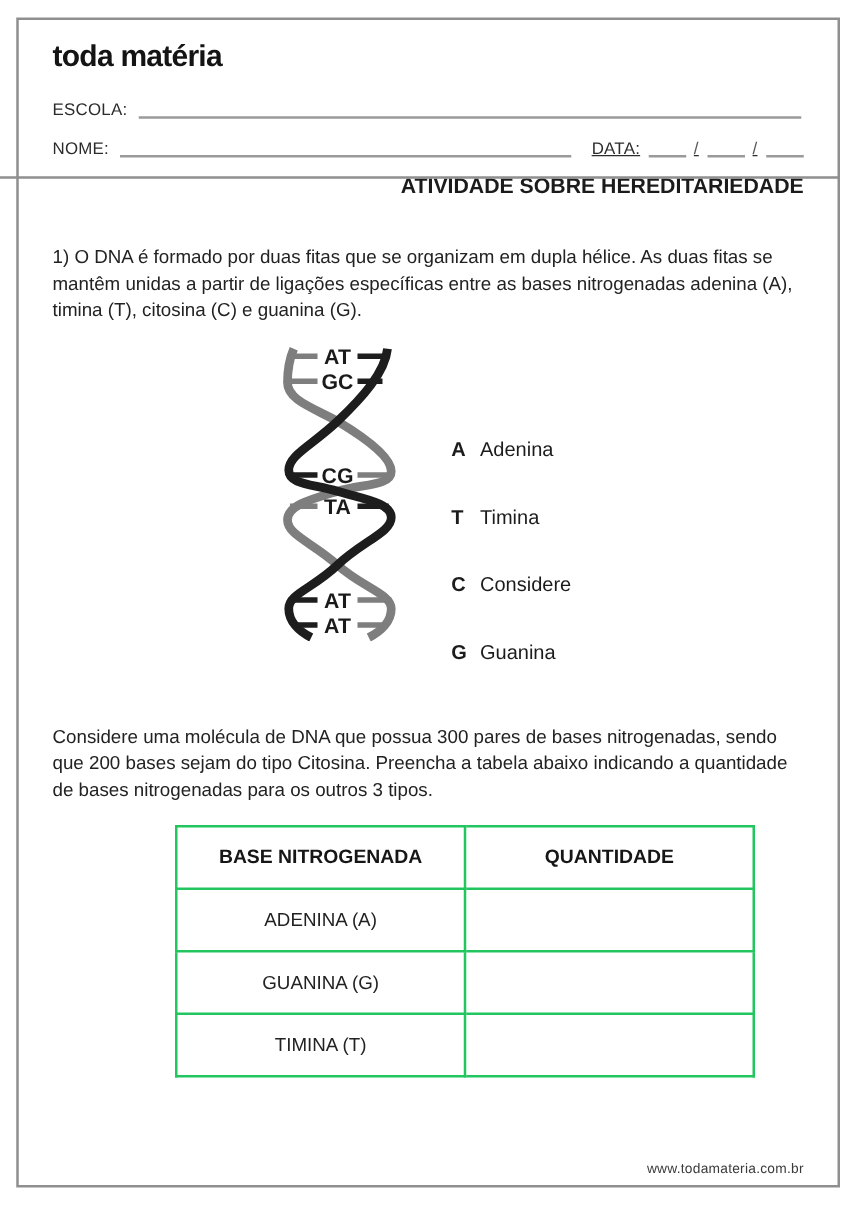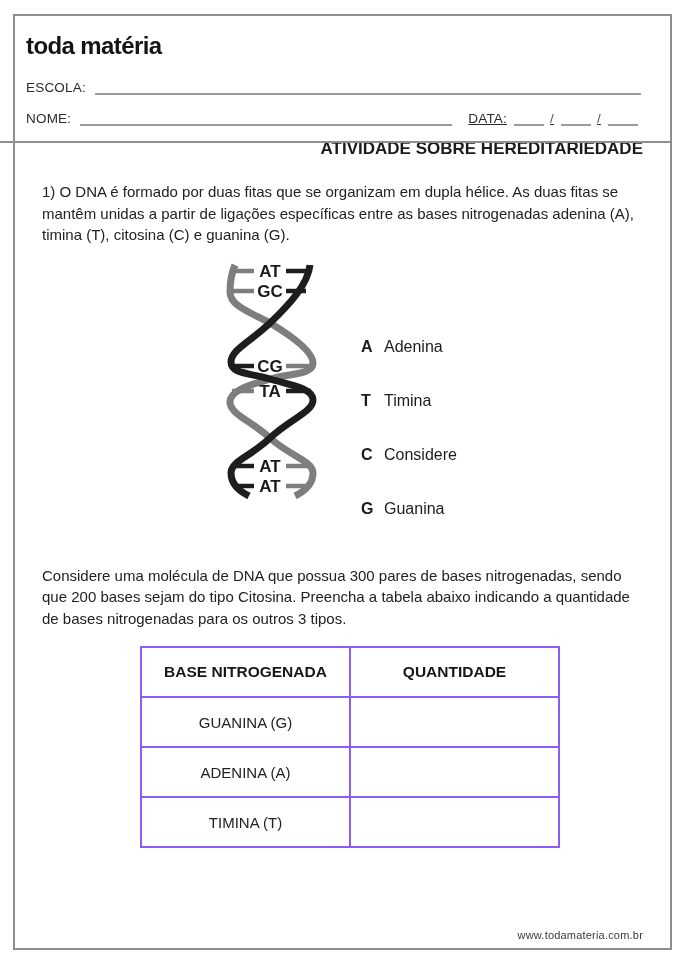--- a/index.html
+++ b/index.html
@@ -10,21 +10,21 @@
   }
   .outer-box{
     position:absolute;left:13px;top:14px;width:659px;height:936px;
     border:2px solid #8f8f8f;box-sizing:border-box;background:#fff;
   }
   .section-divider{
     position:absolute;left:0;top:141px;width:672px;height:2px;background:#8f8f8f;
   }
   
   .header-section{
-    height:95px;box-sizing:border-box;padding:16px 27px 0 11px;
+    height:95px;box-sizing:border-box;padding:16px 27px 0 27px;
   }
   .brand{
     font-size:24px;font-weight:bold;letter-spacing:-0.6px;color:#141414;
   }
   .field-row{
     display:flex;align-items:flex-end;font-size:13.5px;color:#2b2b2b;
     letter-spacing:0.2px;
   }
   .row-school{margin-top:19px;}
   .row-name{margin-top:15px;}
@@ -35,35 +35,35 @@
   .name-line{width:372px;}
   .date-group{display:flex;align-items:flex-end;margin-left:16px;text-decoration:underline;}
   .date-line{width:30px;height:14px;border-bottom:2px solid #9a9a9a;margin-left:7px;}
   .date-slash{margin-left:6px;color:#555;}
   
   .main-section{padding:0 27px;position:relative;}
   .doc-title{
     text-align:right;font-weight:bold;font-size:17px;margin-top:28px;color:#1b1b1b;
   }
   .para{
-    font-size:15px;line-height:21.5px;margin-top:22px;max-width:603px;color:#222;
+    font-size:15px;line-height:21.5px;margin-top:36px;max-width:603px;color:#222;
   }
   .para-2{margin-top:28px;}
   
   .helix-row{display:flex;margin-top:16px;margin-left:182px;}
   .helix-svg{width:96px;height:237px;display:block;}
   .legend{margin-left:41px;margin-top:40px;}
   .legend-row{font-size:16px;margin-bottom:19px;color:#1c1c1c;margin-top:36px;}
   .legend-symbol{font-weight:bold;display:inline-block;width:23px;}
   
   .answers-table{
     border-collapse:collapse;margin-top:17px;margin-left:98px;
   }
   .answers-table th,.answers-table td{
-    border:2px solid #8b5cf6;width:209px;height:50px;box-sizing:border-box;
+    border:2px solid #22c55e;width:231px;height:50px;box-sizing:border-box;
     text-align:center;vertical-align:middle;padding:0;
   }
   .answers-table th{font-size:15.5px;font-weight:bold;color:#161616;}
   .answers-table td{font-size:15px;color:#222;}
   .qty-val{letter-spacing:1px;font-size:16px;}
   
   .site-footer{
     position:absolute;right:27px;bottom:7px;font-size:11px;font-weight:normal;
     color:#3a3a3a;letter-spacing:0.2px;
   }
@@ -153,25 +153,25 @@
 
     <table class="answers-table">
       <thead>
         <tr>
           <th>BASE NITROGENADA</th>
           <th>QUANTIDADE</th>
         </tr>
       </thead>
       <tbody>
         <tr>
-          <td>GUANINA (G)</td>
+          <td>ADENINA (A)</td>
           <td></td>
         </tr>
         <tr>
-          <td>ADENINA (A)</td>
+          <td>GUANINA (G)</td>
           <td></td>
         </tr>
         <tr>
           <td>TIMINA (T)</td>
           <td></td>
         </tr>
       </tbody>
     </table>
   </div>
 

